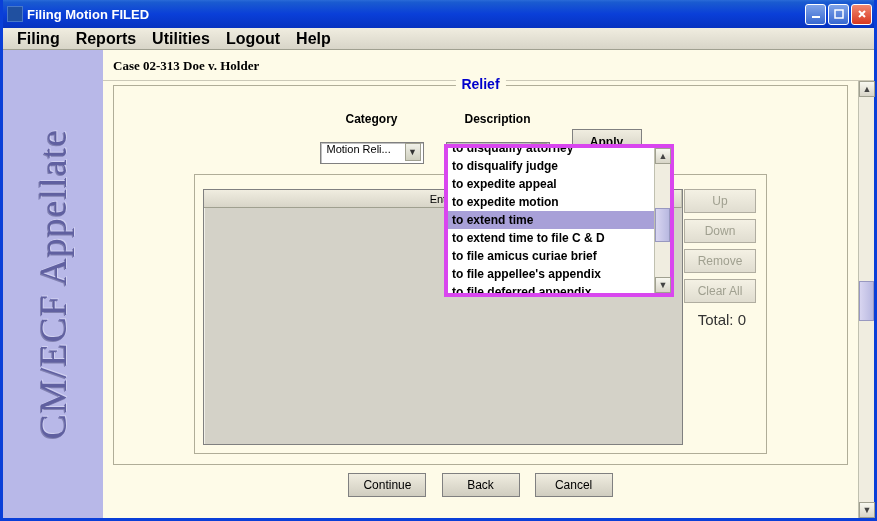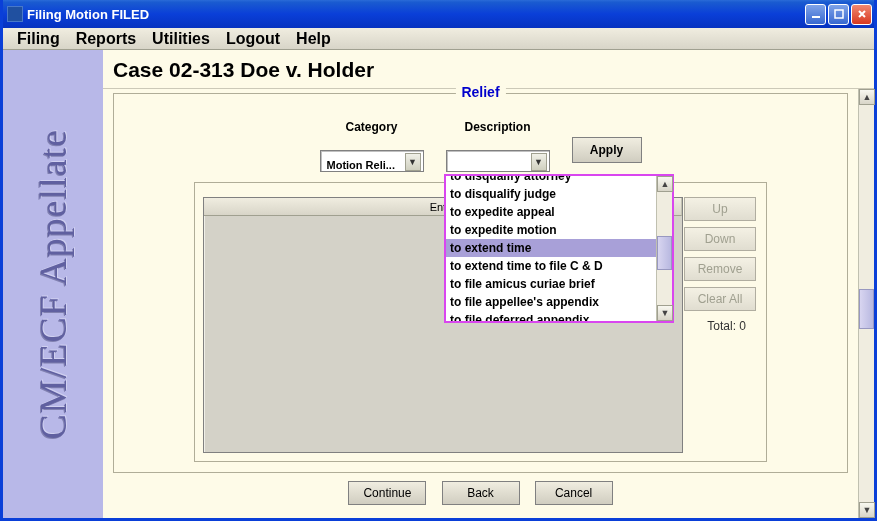--- a/index.html
+++ b/index.html
@@ -94,22 +94,22 @@
     letter-spacing: 1px;
     white-space: nowrap;
   }
   .main {
     flex: 1;
     display: flex;
     flex-direction: column;
     position: relative;
   }
   .case-title {
-    font-family: Liberation Sans, sans-serif;
-    font-size: 21px;
+    font-family: Liberation Serif, serif;
+    font-size: 13px;
     font-weight: bold;
     padding: 8px 10px 6px 10px;
   }
   .scroll-area {
     flex: 1;
     position: relative;
     border-top: 1px solid #ccc9b8;
   }
   .v-scrollbar {
     position: absolute;
@@ -161,23 +161,23 @@
     justify-content: center;
     margin-top: 14px;
   }
   .ctrl-col { display: flex; flex-direction: column; align-items: center; gap: 16px; }
   .ctrl-label { font-weight: bold; font-size: 12px; }
   .combo {
     width: 104px; height: 22px;
     background: white;
     border: 1px solid #808080;
     box-shadow: inset 1px 1px 0 #c0c0c0;
-    display: flex; align-items: flex-end;
-    padding: 13px 2px 0 6px;
-    font-weight: bold;
+    display: flex; align-items: flex-start;
+    padding: 0 2px 0 6px;
+    font-weight: normal;
     cursor: pointer;
     font-size: 11px;
     position: relative;
   }
   .combo-text { flex:1; overflow: hidden; white-space: nowrap; text-overflow: ellipsis; }
   .combo-arrow {
     width: 16px; height: 18px;
     background: linear-gradient(to bottom, #f0f0e8, #d0d0c0);
     border: 1px solid #a0a090;
     display: flex; align-items: center; justify-content: center;
@@ -242,30 +242,30 @@
     background: linear-gradient(to bottom, #f4f1e4, #e0ddd0);
     border: 1px solid #b0ada0;
     color: #a0a090;
     font-size: 12px;
     cursor: pointer;
   }
   .total-text {
     position: absolute;
     right: 20px;
     top: 136px;
-    font-size: 12px;
+    font-size: 15px;
     color: #333;
   }
   .dropdown-popup {
     position: absolute;
     left: 330px;
-    top: 80px;
+    top: 58px;
     width: 230px;
     background: white;
-    border: 2px solid #d946ef;
+    border: 4px solid #d946ef;
     z-index: 10;
     display: flex;
   }
   .dropdown-list {
     flex: 1;
     overflow: hidden;
   }
   .dd-item {
     padding: 1px 4px;
     font-weight: bold;

